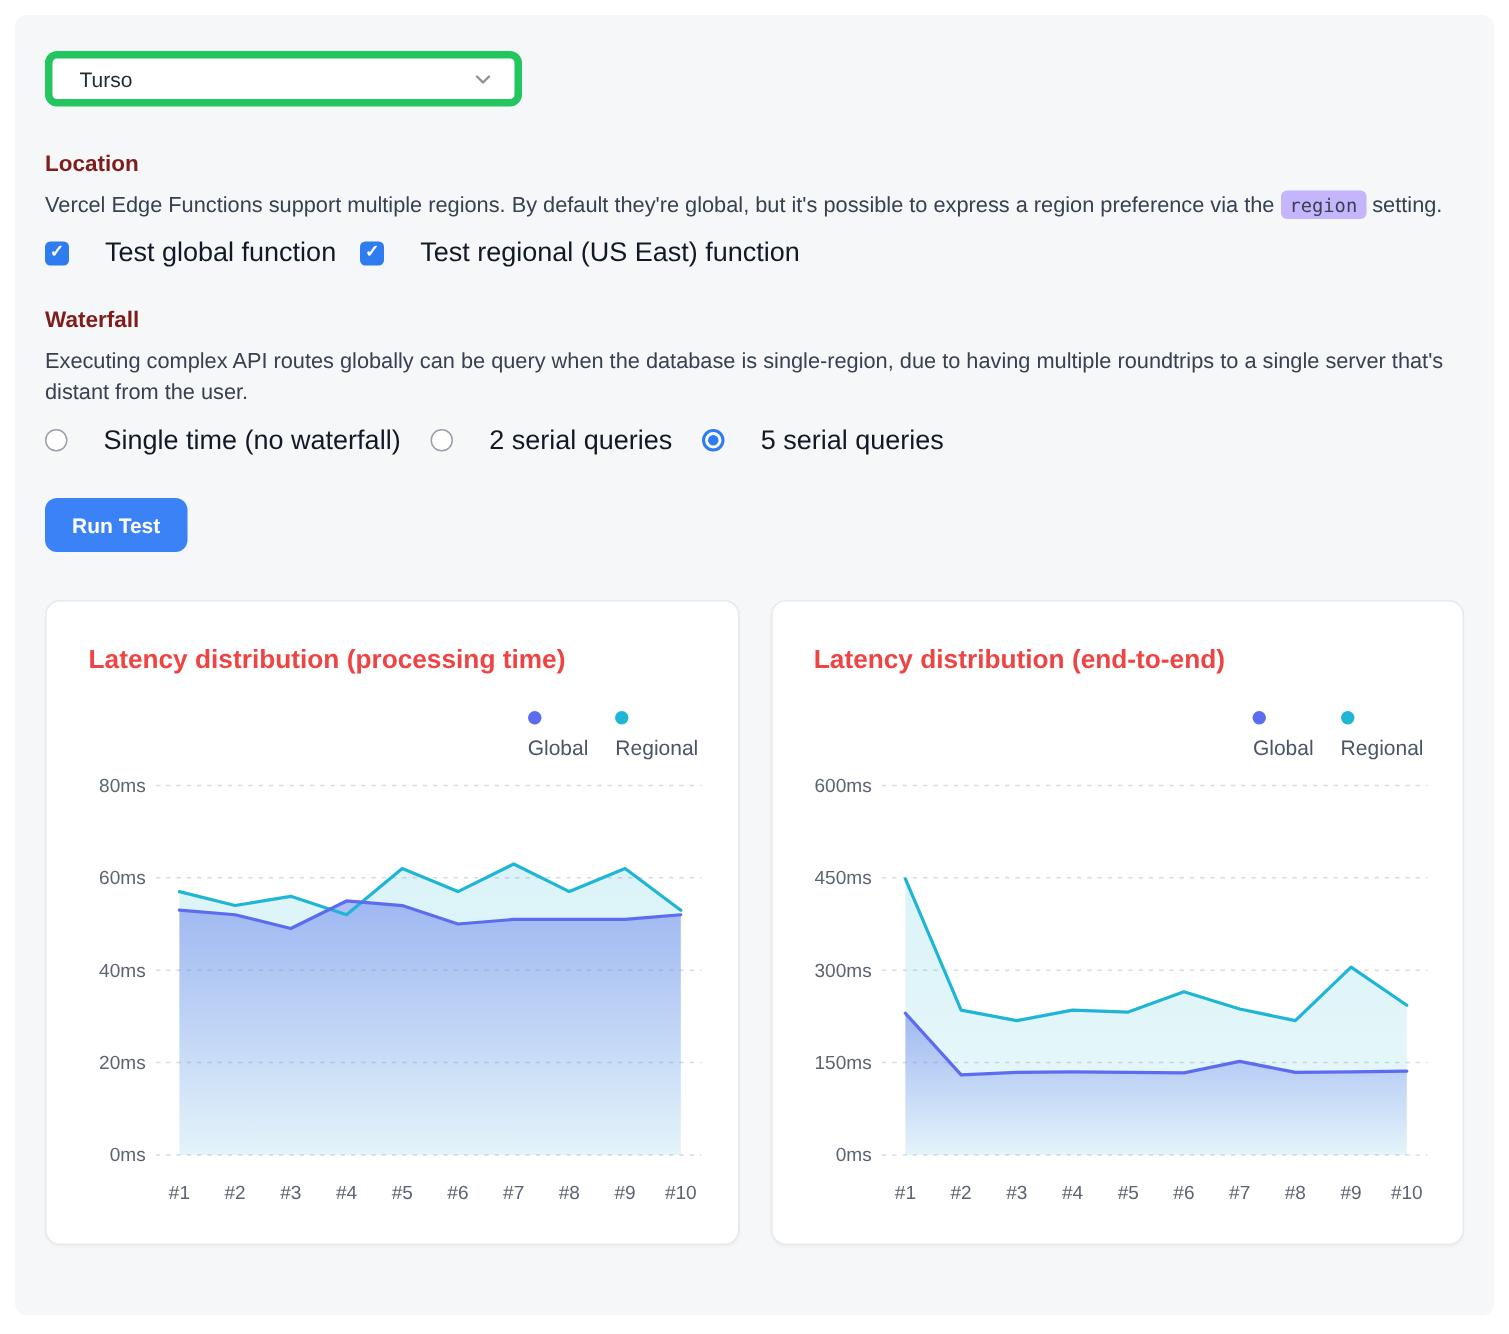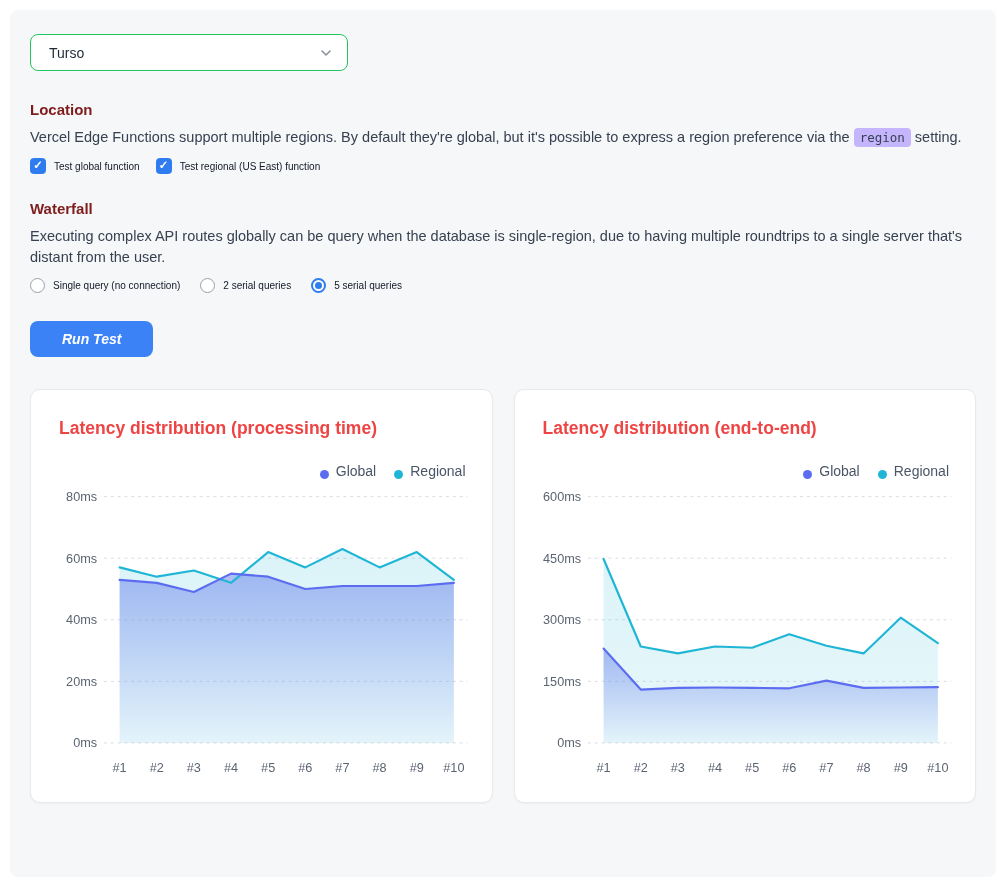--- a/index.html
+++ b/index.html
@@ -1,60 +1,59 @@
 <!DOCTYPE html>
 <html><head>
 <meta charset="utf-8">
 <style>
   * { margin:0; padding:0; box-sizing:border-box; }
   html,body { background:#ffffff; font-family:"Liberation Sans", sans-serif; color:#111827; }
   .panel { margin:10px; background:#f6f7f8; border-radius:8px; padding:24px 20px 22px 20px; min-height:867px; }
   .sec-h { font-size:15px; font-weight:700; color:#0f172a; margin-bottom:12px; }
   .select {
-    width:318px; height:37px; background:#fff; border:1px solid #22c55e; border-radius:8px;
+    width:318px; height:37px; background:#fff; border:5px solid #22c55e; border-radius:8px;
     display:flex; align-items:center; justify-content:space-between; padding:0 14px 0 18px;
     font-size:14px; color:#1f2937; margin-bottom:30px; cursor:pointer;
   }
   .chev { color:#8a919c; display:flex; }
   .sub-h { font-size:15px; font-weight:700; color:#7f1d1d; margin-bottom:9px; }
   .para { font-size:14.5px; color:#374151; line-height:1.45; margin-bottom:10px; max-width:960px; }
   .codetag {
     font-family:"DejaVu Sans Mono", monospace; font-size:12.5px; background:#c4b5fd;
     border-radius:4px; padding:2px 6px; color:#374151;
   }
   .opt-row { display:flex; align-items:center; gap:20px; margin-bottom:28px; }
-  .opt { display:flex; align-items:center; gap:8px; font-size:10px; color:#111827; cursor:pointer; }
+  .opt { display:flex; align-items:center; gap:24px; font-size:18px; color:#111827; cursor:pointer; }
   .cbox {
     width:16px; height:16px; border-radius:3.5px; border:1px solid #b6bcc6; background:#fff;
     display:inline-flex; align-items:center; justify-content:center; flex:0 0 auto;
   }
   .cbox.on { background:#2e7cf0; border-color:#2e7cf0; }
   .cbox.on::after { content:"✓"; color:#fff; font-size:11.5px; font-weight:700; line-height:1; }
   .radio {
     width:15px; height:15px; border-radius:50%; border:1.5px solid #99a0ab; background:#fff;
     display:inline-flex; align-items:center; justify-content:center; flex:0 0 auto;
   }
   .radio.on { border:2px solid #2e7cf0; }
   .radio.on::after { content:""; width:7px; height:7px; border-radius:50%; background:#2e7cf0; }
   .run-btn {
     display:inline-block; background:#3b82f6; color:#fff; font-size:14px; font-weight:700;
-    border:none; border-radius:8px; padding:10px 32px; margin-bottom:32px; cursor:pointer;
+    border:none; border-radius:8px; padding:10px 18px; margin-bottom:32px; cursor:pointer;
     font-family:"Liberation Sans", sans-serif;
-    font-style:italic;
   }
   .cards { display:flex; gap:21px; }
   .card {
     flex:1; background:#fff; border:1px solid #e7e9ec; border-radius:10px;
     padding:28px 22px 18px 28px; box-shadow:0 1px 2px rgba(16,24,40,.04);
   }
   .card-title { font-size:17.5px; font-weight:600; color:#ef4444; margin-bottom:9px; }
   .card-desc { font-size:14px; color:#4b5563; line-height:1.5; max-width:388px; }
   .card-desc b { color:#374151; }
   .legend { display:flex; justify-content:flex-end; align-items:center; gap:18px; margin:24px 4px 2px 0; }
-  .legend-item { display:flex; align-items:flex-end; gap:7px; font-size:14px; color:#4a5568; }
+  .legend-item { display:flex; align-items:flex-start; gap:7px; font-size:14px; color:#4a5568;flex-direction:column; }
   .dot { width:9px; height:9px; border-radius:50%; display:inline-block; }
   .chart-svg { width:100%; height:auto; display:block; }
   .chart-svg text { font-family:"Liberation Sans", sans-serif; font-size:13px; fill:#5b6472; }
 </style>
 </head>
 <body>
 
 <div class="panel">
 
 
@@ -80,21 +79,21 @@
       <span>Test regional (US East) function</span>
     </label>
   </div>
 
   <div class="sub-h">Waterfall</div>
   <p class="para">Executing complex API routes globally can be query when the database is single-region, due to having multiple roundtrips to a single server that's distant from the user.</p>
 
   <div class="opt-row">
     <label class="opt">
       <span class="radio"></span>
-      <span>Single query (no connection)</span>
+      <span>Single time (no waterfall)</span>
     </label>
     <label class="opt">
       <span class="radio"></span>
       <span>2 serial queries</span>
     </label>
     <label class="opt">
       <span class="radio on"></span>
       <span>5 serial queries</span>
     </label>
   </div>

